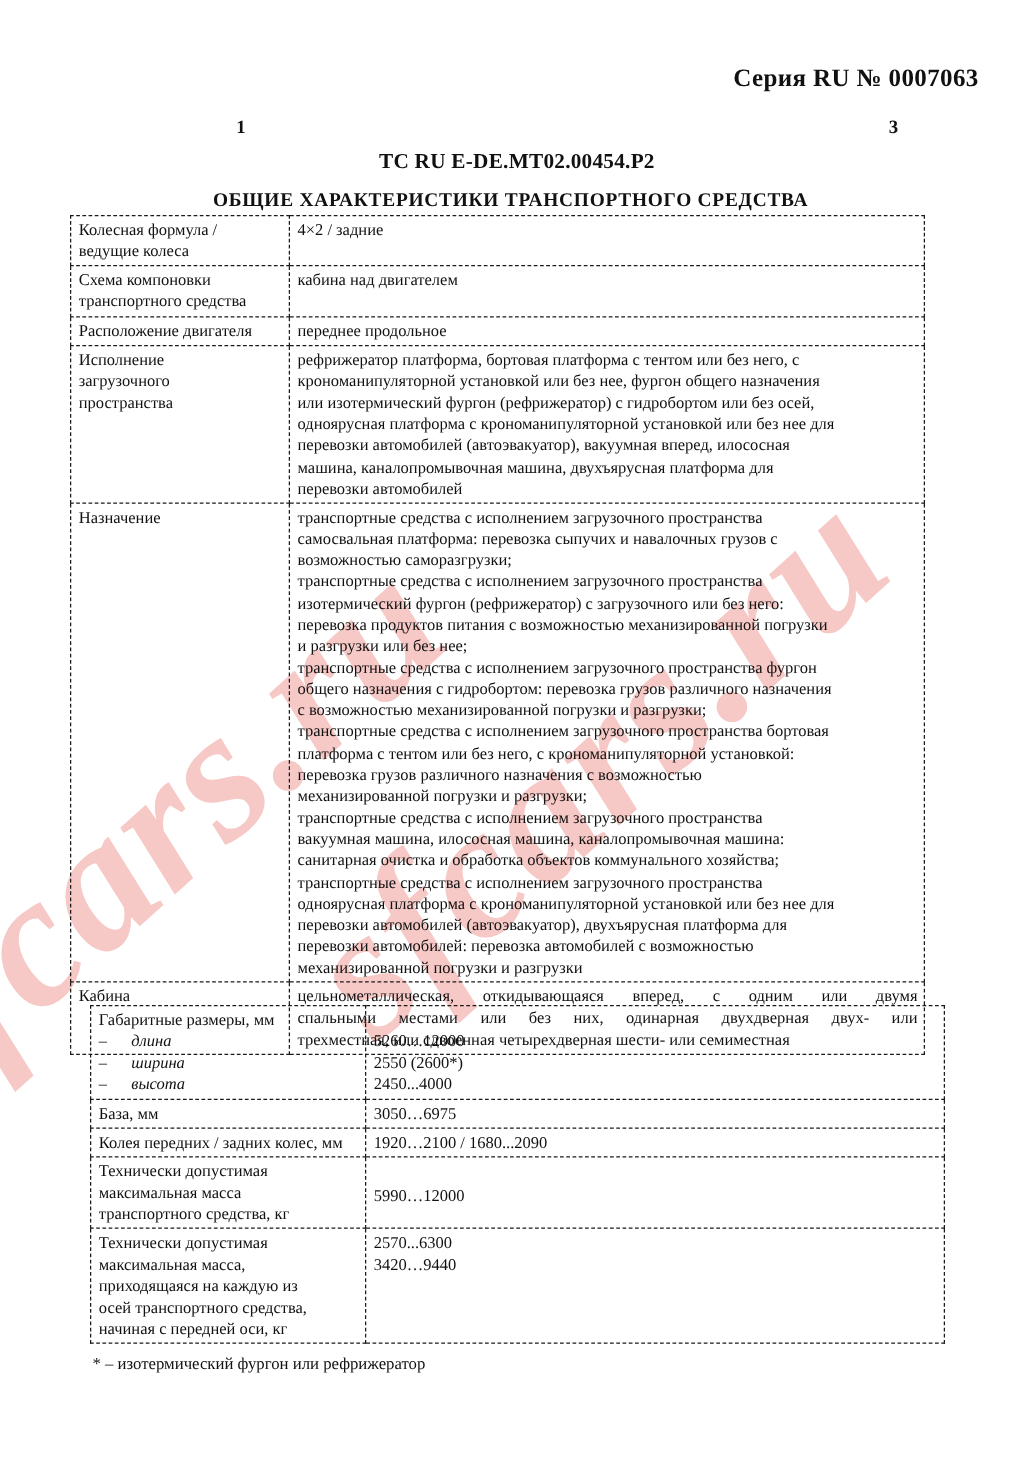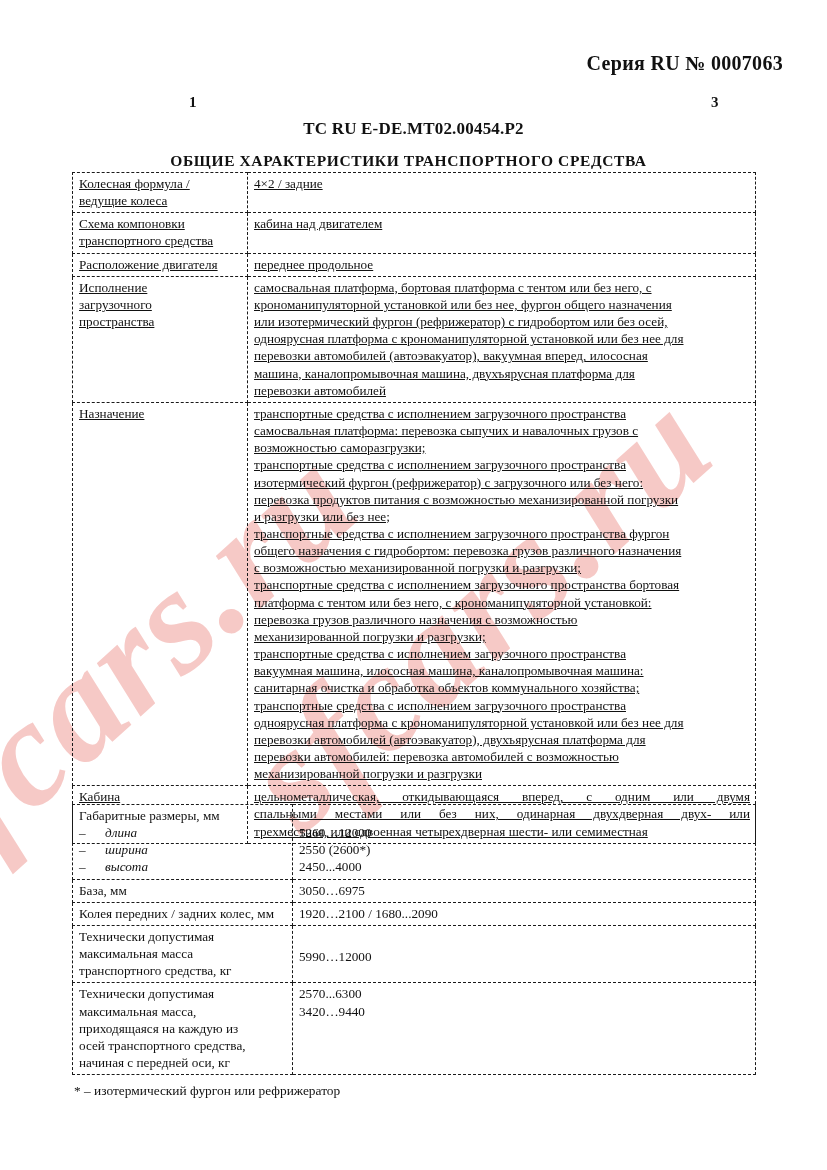--- a/index.html
+++ b/index.html
@@ -107,24 +107,23 @@
     font-size: 13.2px;
     line-height: 1.30;
   }
   .tbl td {
     border: 1px dashed #1a1a1a;
     vertical-align: top;
     padding: 2px 5px 3px 6px;
     background: transparent;
   }
   .tbl-top {
-    left: 72px;
+    left: 56px;
     top: 172px;
     width: 684px;
-    text-decoration: underline;
   }
   .tbl-bot {
     left: 72px;
     top: 804px;
     width: 684px;
   }
   .col-label-top { width: 175px; }
   .col-label-bot { width: 220px; }
 
   .cell-center { text-align: left; }
@@ -205,21 +204,21 @@
           <tr>
             <td>
               <div class="lines">
                 <div>Исполнение</div>
                 <div>загрузочного</div>
                 <div>пространства</div>
               </div>
             </td>
             <td>
               <div class="lines">
-                <div>самосвальная платформа, бортовая платформа с тентом или без него, с</div>
+                <div>рефрижератор платформа, бортовая платформа с тентом или без него, с</div>
                 <div>крономанипуляторной установкой или без нее, фургон общего назначения</div>
                 <div>или изотермический фургон (рефрижератор) с гидробортом или без осей,</div>
                 <div>одноярусная платформа с крономанипуляторной установкой или без нее для</div>
                 <div>перевозки автомобилей (автоэвакуатор), вакуумная вперед, илососная</div>
                 <div>машина, каналопромывочная машина, двухъярусная платформа для</div>
                 <div>перевозки автомобилей</div>
               </div>
             </td>
           </tr>
           <tr>

